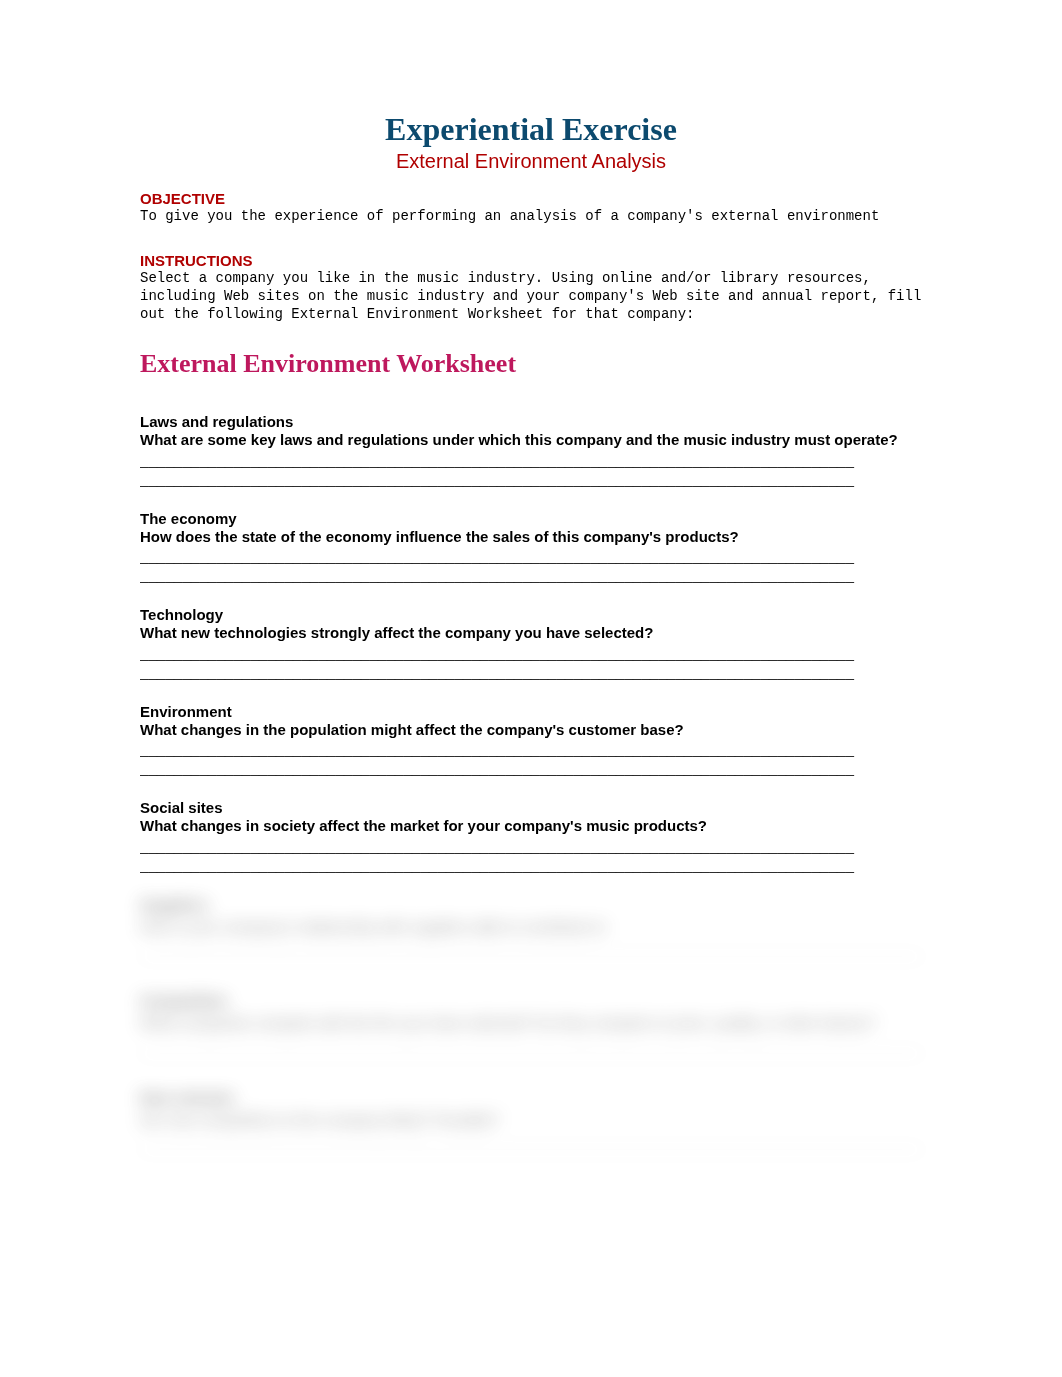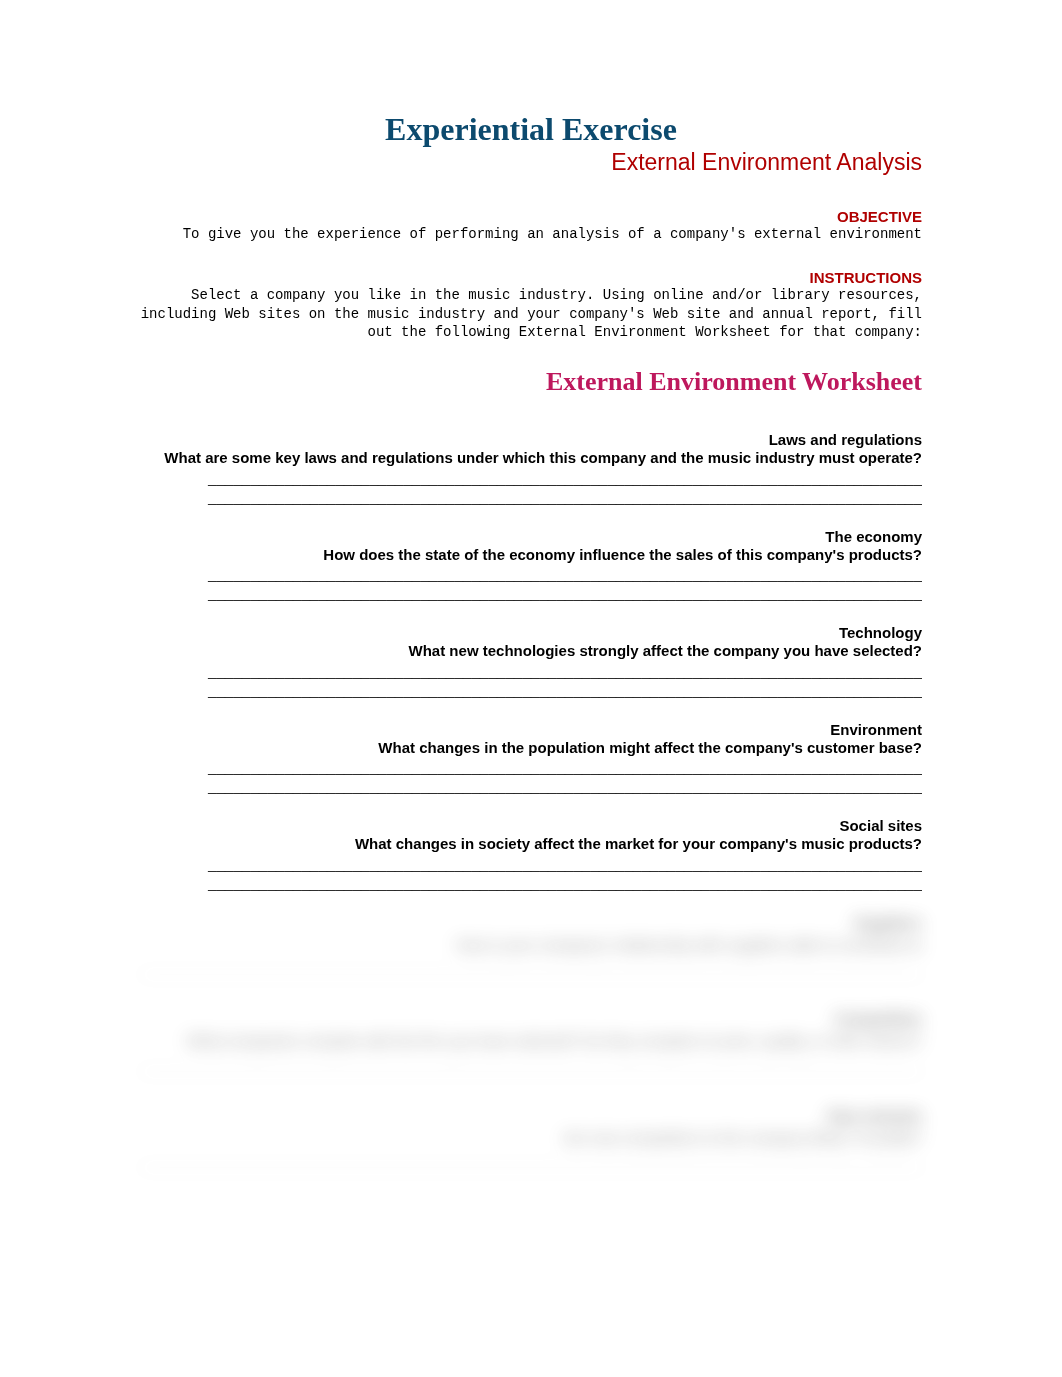--- a/index.html
+++ b/index.html
@@ -1,43 +1,42 @@
 <!DOCTYPE html>
 <html><head>
   <meta charset="utf-8">
   <style>
     * {
       margin: 0;
       padding: 0;
       box-sizing: border-box;
-      text-align: right;
     }
     body {
       font-family: Arial, Helvetica, sans-serif;
       background: #ffffff;
       width: 1062px;
       height: 1377px;
       padding: 110px 140px 60px 140px;
       color: #000;
     }
     .title-main {
       font-family: 'Times New Roman', Times, serif;
       font-weight: bold;
       color: #0c4a6e;
       font-size: 32px;
       text-align: center;
       line-height: 1.2;
     }
     .title-sub {
       font-family: Verdana, Geneva, sans-serif;
       color: #b00000;
-      font-size: 23px;
-      text-align: right;
+      font-size: 20px;
+      text-align: center;
       line-height: 1.3;
-      margin-bottom: 30px;
+      margin-bottom: 16px;
     }
     .section-label {
       font-weight: bold;
       color: #b00000;
       font-size: 15px;
       margin-top: 4px;
     }
     .body-text {
       font-size: 14px;
       line-height: 1.3;

